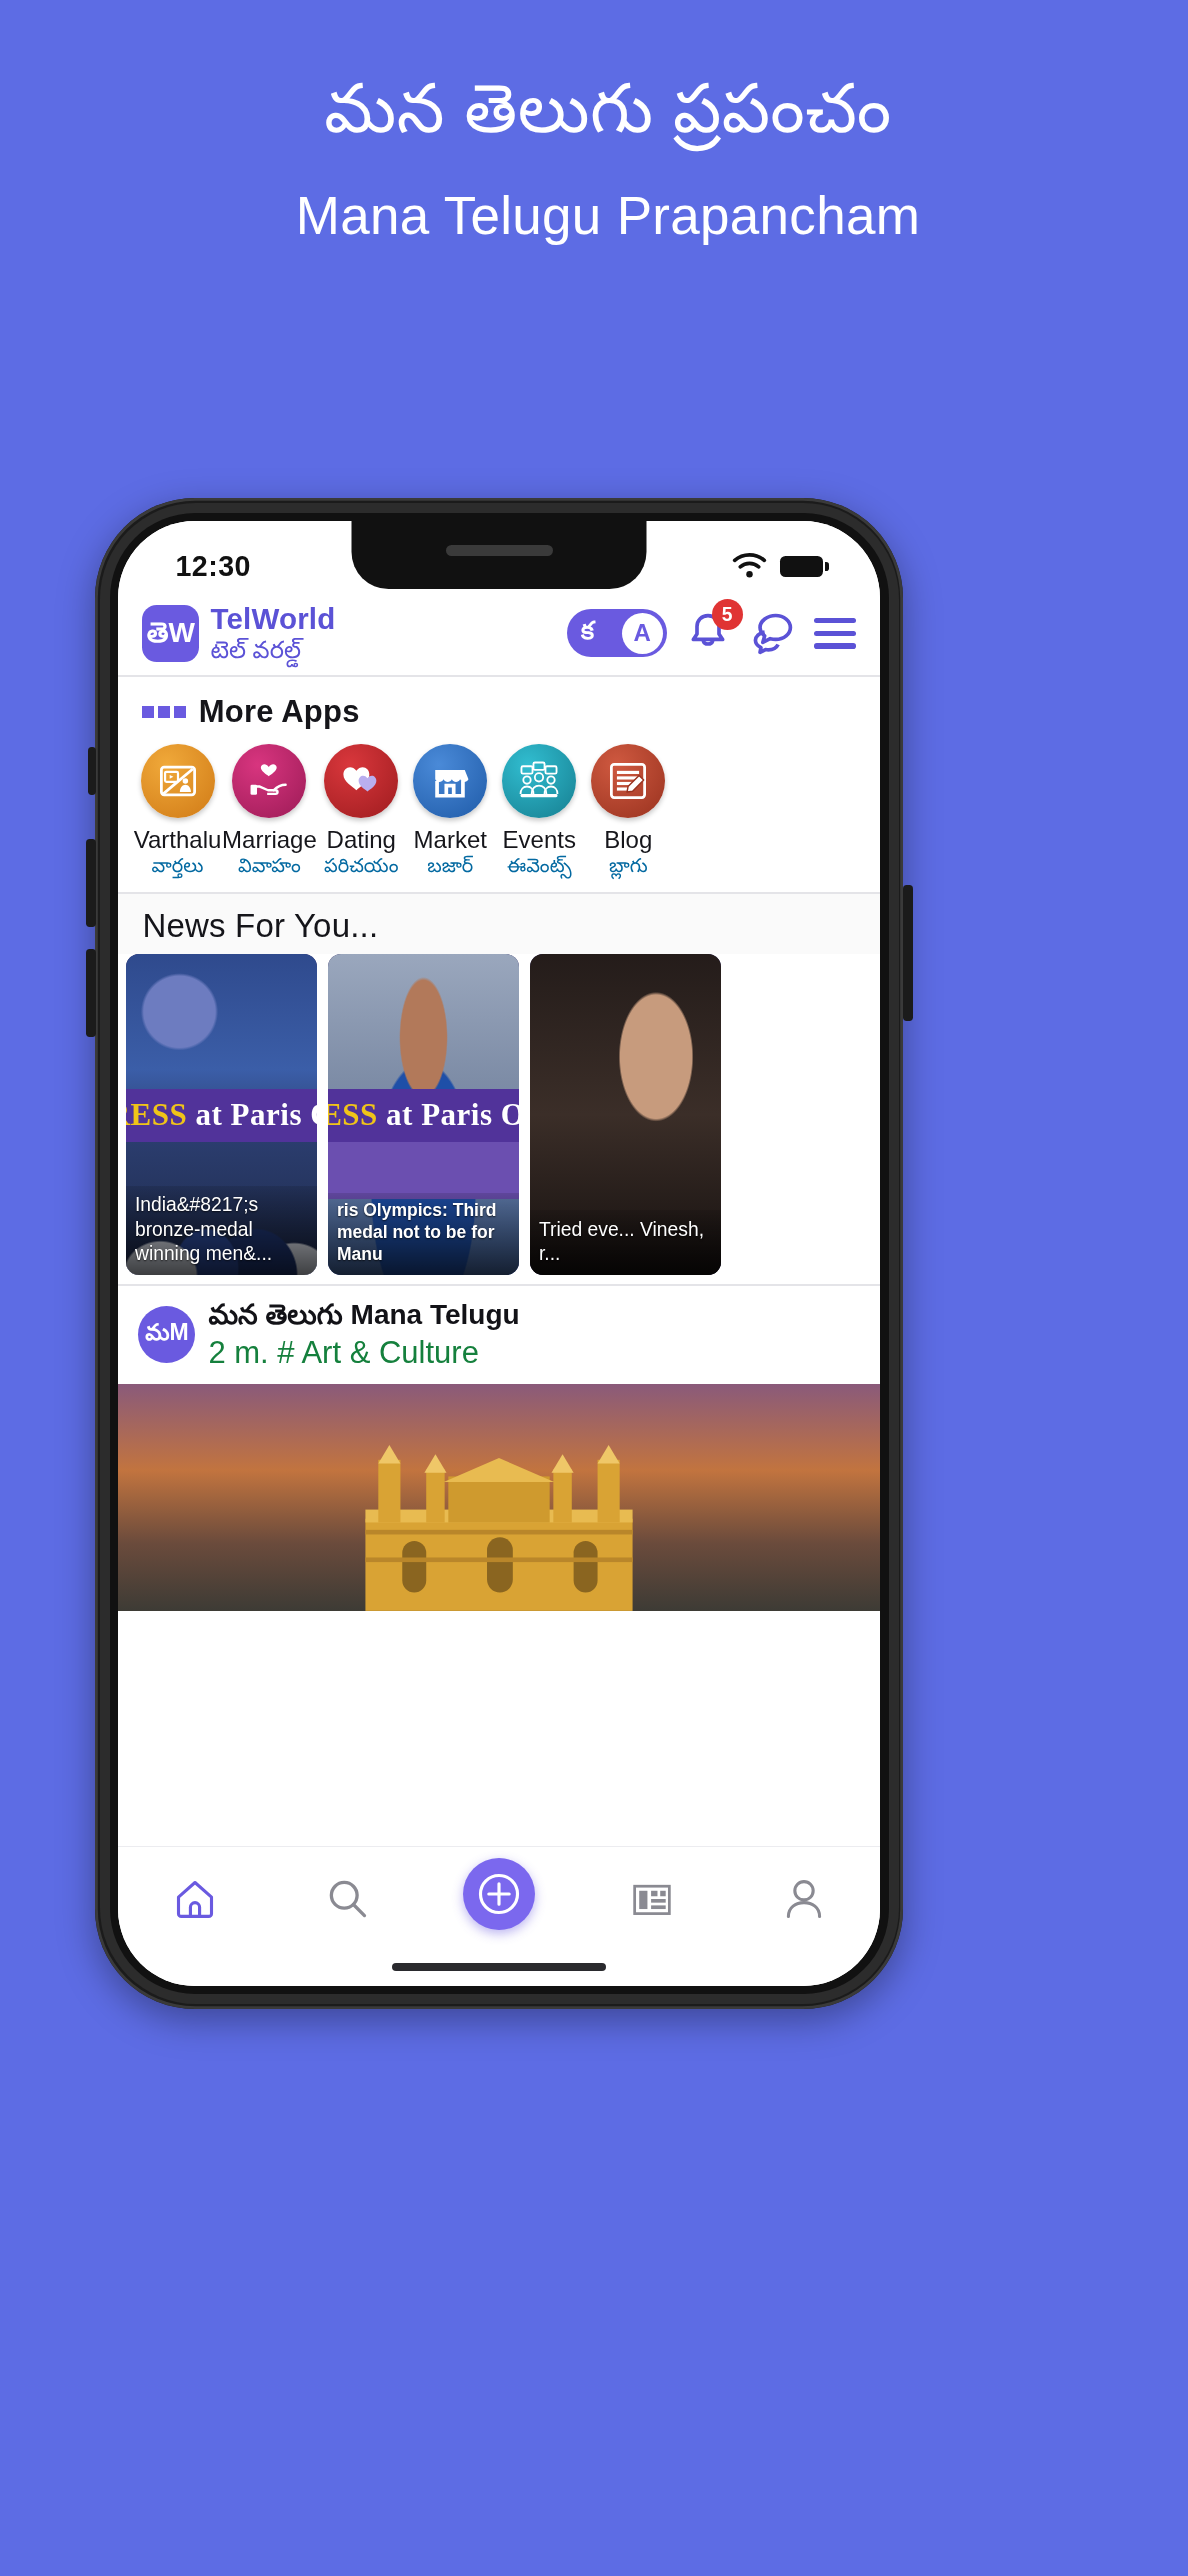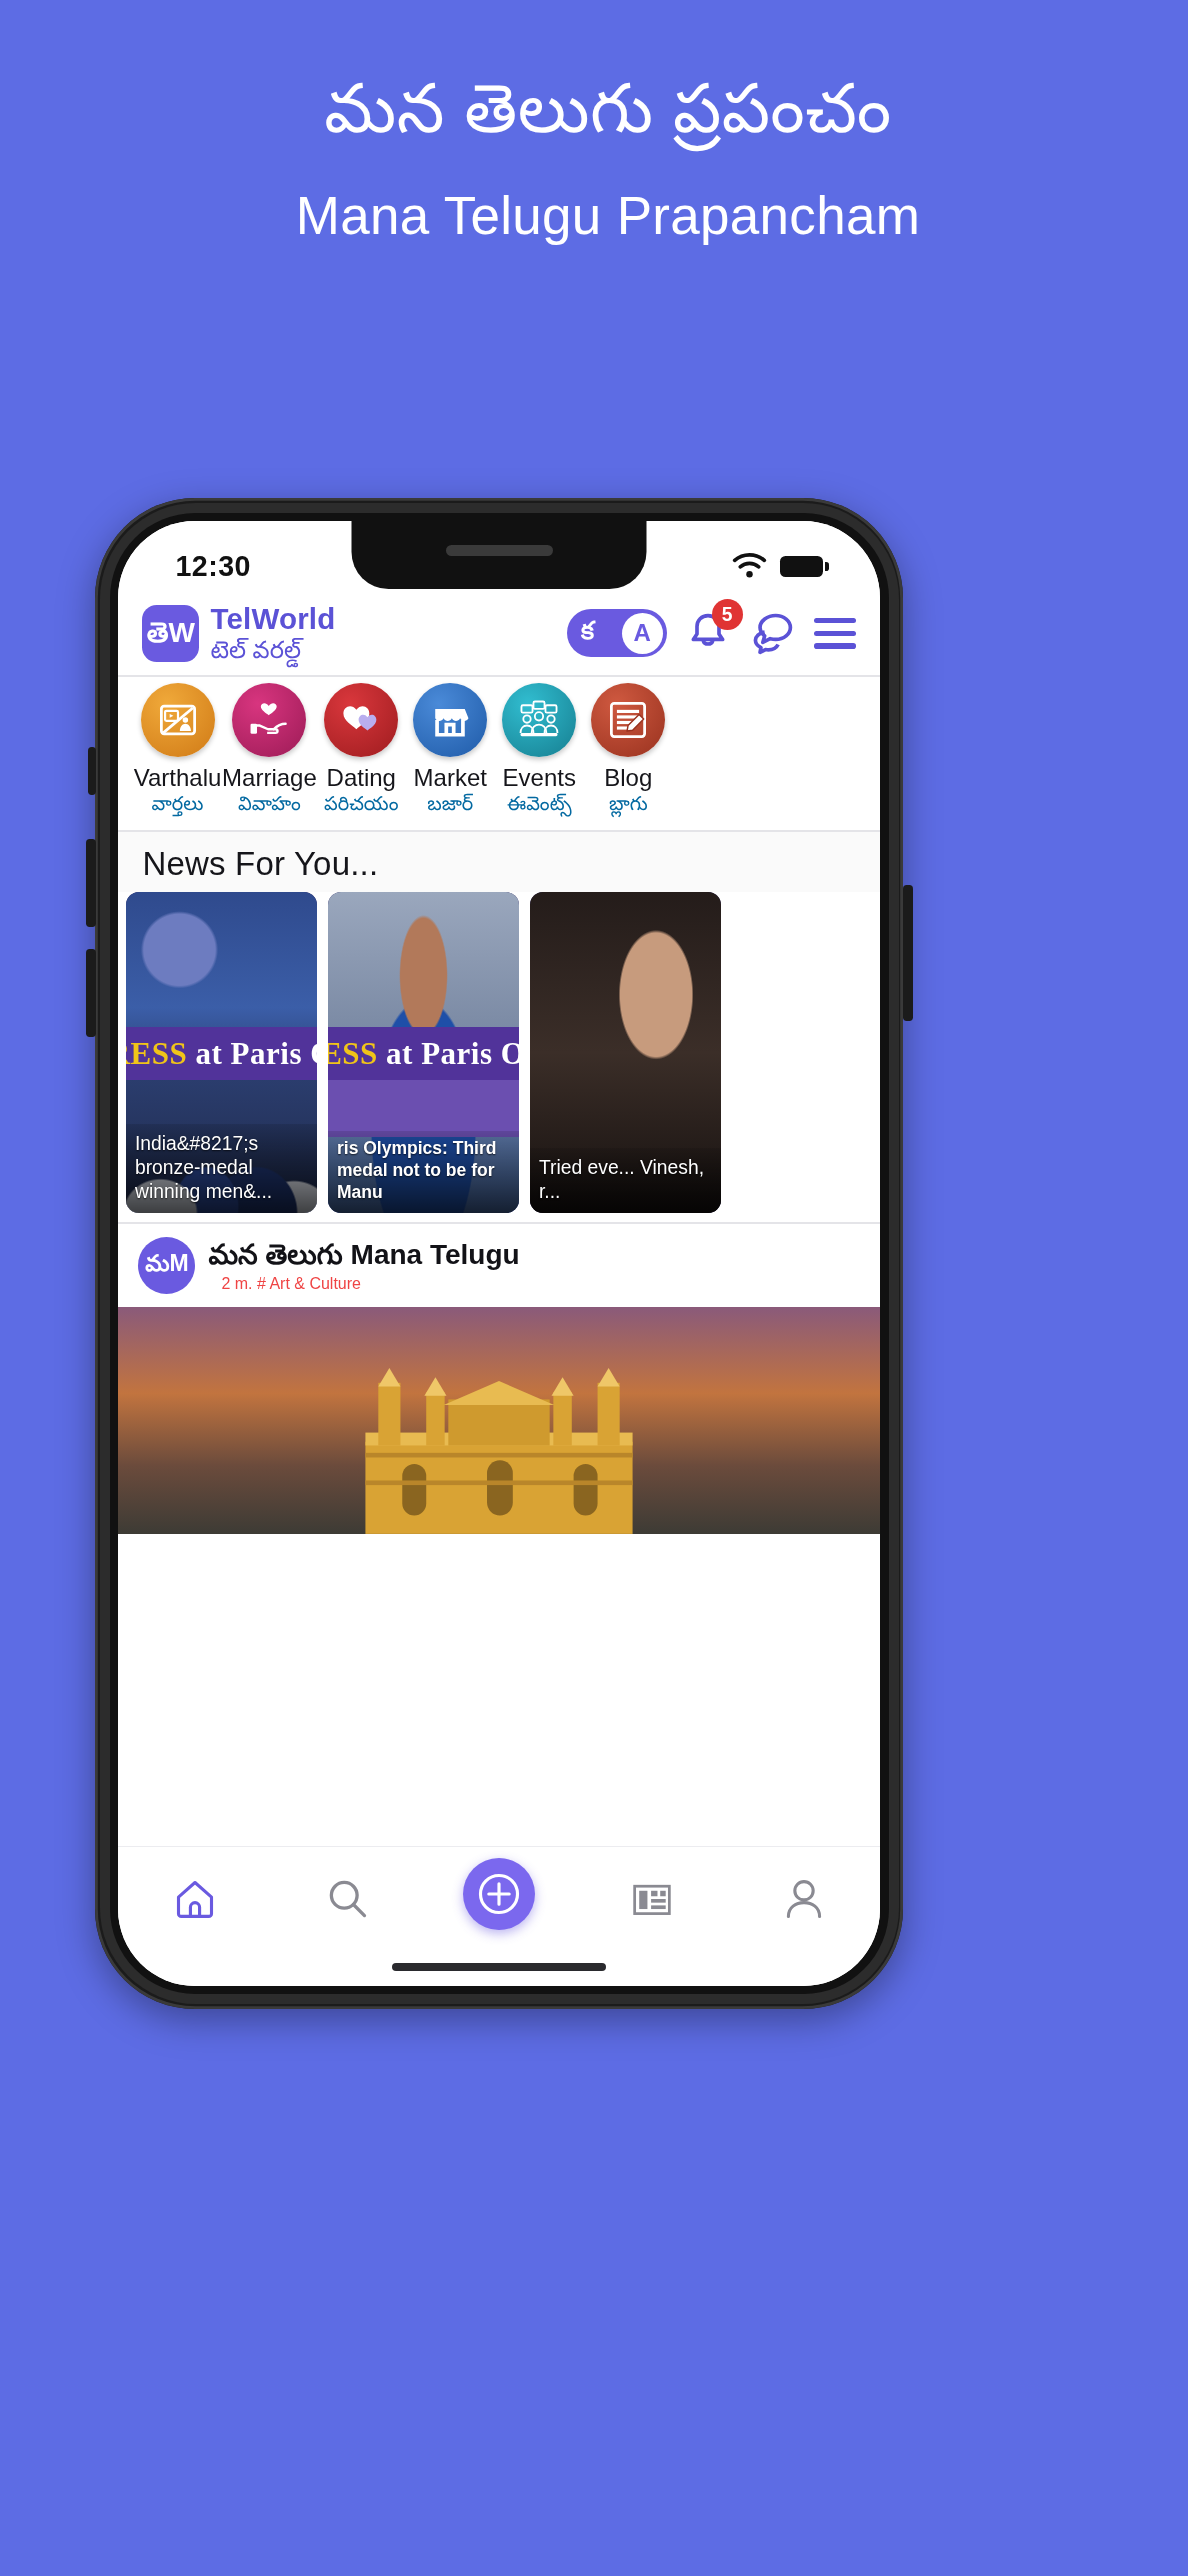--- a/index.html
+++ b/index.html
@@ -397,24 +397,23 @@
     font-size: 23px;
     font-weight: 600;
   }
   .post-name {
     font-size: 28px;
     color: #121217;
     font-weight: 600;
     line-height: 1.15;
   }
   .post-meta {
-    font-size: 16px;
-    color: #ef4444;
+    font-size: 31px;
+    color: #15803d;
     margin-top: 3.7px;
-    margin-left: 13px;
   }
   .post-image {
     height: 227px;
     position: relative;
     overflow: hidden;
     background: linear-gradient(180deg, #8a5a7a 0%, #c2743f 38%, #6b4b3c 70%, #3d3b35 100%);
   }
   .charminar {
     position: absolute;
     left: 50%; transform: translateX(-50%);
@@ -524,20 +523,28 @@
             <div class="hamburger">
               <span></span>
               <span></span>
               <span></span>
             </div>
           </div>
         </div>
 
         <div class="section-divider"></div>
 
+        <div class="more-apps-head">
+          <span class="grid-dots">
+            <i></i>
+              <i></i>
+              <i></i>
+          </span>
+          <span class="more-apps-title">More Apps</span>
+        </div>
 
         <div class="apps-row">
 
           <div class="app-item">
             <div class="app-circle" style="background:radial-gradient(circle at 35% 28%, #f0a93a, #d07a16);">
               <svg width="48" height="48" viewBox="0 0 52 52">
                 <rect x="8" y="11" width="36" height="30" rx="3" fill="none" stroke="#fff" stroke-width="3"></rect>
                 <path d="M10 40 42 13" stroke="#fff" stroke-width="3"></path>
                 <rect x="12" y="16" width="14" height="11" rx="1.5" fill="none" stroke="#fff" stroke-width="2.4"></rect>
                 <path d="M17 19.5v4l4-2z" fill="#fff"></path>

